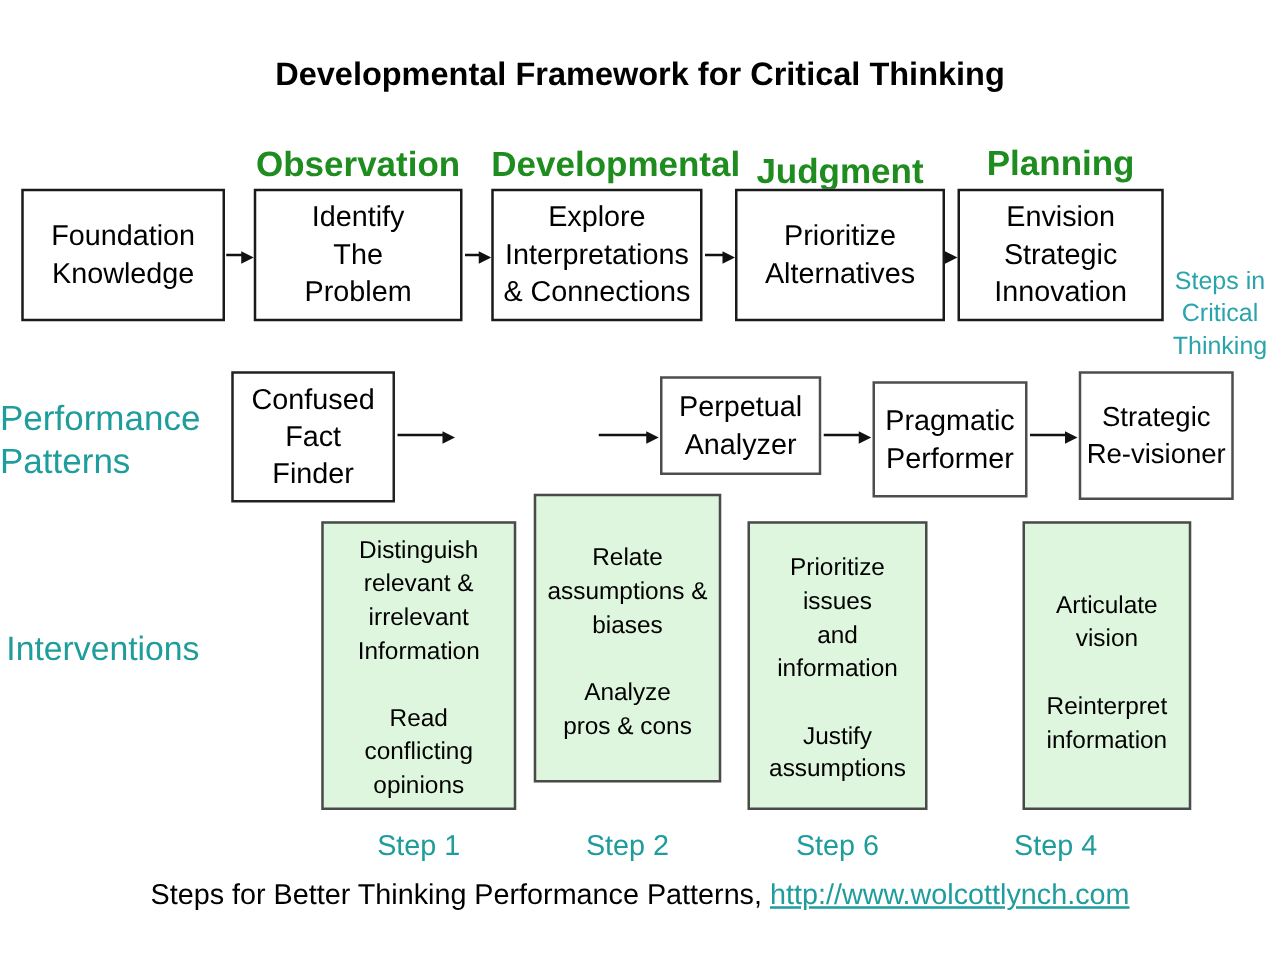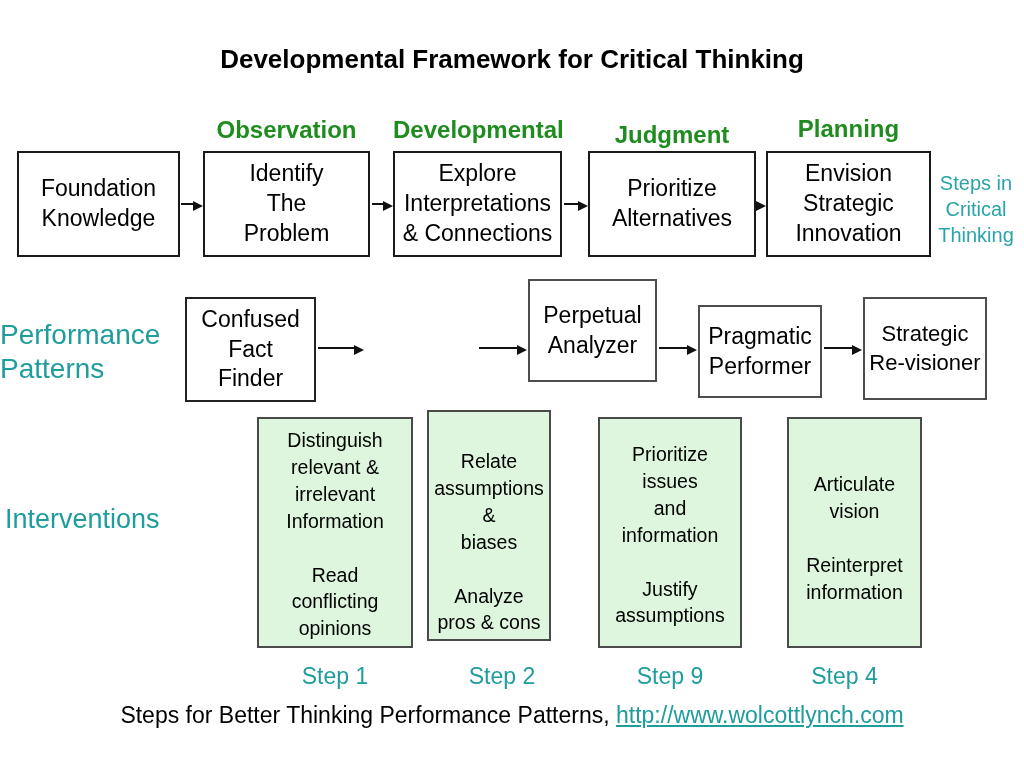--- a/index.html
+++ b/index.html
@@ -6,41 +6,42 @@
   .slide {
     position:relative; width:1024px; height:768px; background:#ffffff;
     font-family:"Liberation Sans", sans-serif; color:#000; overflow:hidden;
   }
   .abs { position:absolute; }
   .slide-title {
     top:44px; left:0; width:1024px; text-align:center;
     font-size:26px; font-weight:bold; color:#000; letter-spacing:0;
   }
   .stage-label {
-    text-align:center; font-size:24px; font-weight:bold; color:#1e8c1e;
+    text-align:center; font-size:28px; font-weight:bold; color:#1e8c1e;
     white-space:pre-line;
   }
   .wbox {
     background:#ffffff; border:2px solid #1a1a1a; box-sizing:border-box;
     display:flex; align-items:center; justify-content:center;
     text-align:center; font-size:23px; line-height:1.3; white-space:pre-line;
   }
   .wbox2 { border-color:#4d4d4d; }
   .gbox {
     background:#def5de; border:2px solid #4a4a4a; box-sizing:border-box;
     display:flex; align-items:flex-start; justify-content:center;
     text-align:center; font-size:19.5px; line-height:1.38; white-space:pre-line;
   }
   .teal-label {
     text-align:left; color:#1f9c9c; font-size:27px; line-height:1.2;
     white-space:pre-line;
   }
   .side-label {
     text-align:center; color:#2aa4aa; font-size:20px; line-height:1.3;
     white-space:pre-line;
+    margin-top:42px;
   }
   .step-label {
     text-align:center; color:#1f9c9c; font-size:23px; font-weight:normal;
   }
   .harrow { position:absolute; height:0; border-top:2px solid #111; }
   .harrow::after {
     content:""; position:absolute; right:-8px; top:-4px; width:0; height:0;
     border-left:10px solid #111; border-top:5px solid transparent;
     border-bottom:5px solid transparent;
   }
@@ -93,21 +94,21 @@
 Thinking</div>
 
   <div class="abs teal-label" style="left:0px;top:318px;width:200px;font-size:28px">Performance
 Patterns</div>
 
   <div class="abs wbox wbox2" style="left:185px;top:297px;width:131px;height:105px;border-color:#222">
     <span>Confused
 Fact
 Finder</span>
   </div>
-  <div class="abs wbox wbox2" style="left:528px;top:279px;width:129px;height:103px">
+  <div class="abs wbox wbox2" style="left:528px;top:301px;width:129px;height:79px">
     <span>Perpetual
 Analyzer</span>
   </div>
   <div class="abs wbox wbox2" style="left:698px;top:305px;width:124px;height:93px">
     <span>Pragmatic
 Performer</span>
   </div>
   <div class="abs wbox wbox2" style="left:863px;top:297px;width:124px;height:103px;font-size:22px">
     <span>Strategic
 Re-visioner</span>
@@ -123,47 +124,47 @@
   <div class="abs gbox" style="left:257px;top:417px;width:156px;height:231px;padding-top:8px">
     <span>Distinguish
 relevant &amp;
 irrelevant
 Information
 
 Read
 conflicting
 opinions</span>
   </div>
-  <div class="abs gbox" style="left:427px;top:410px;width:124px;height:231px;padding-top:36px">
+  <div class="abs gbox" style="left:427px;top:395px;width:150px;height:231px;padding-top:36px">
     <span>Relate
 assumptions &amp;
 biases
 
 Analyze
 pros &amp; cons</span>
   </div>
   <div class="abs gbox" style="left:598px;top:417px;width:144px;height:231px;padding-top:22px">
     <span>Prioritize
 issues
 and
 information
 
 Justify
 assumptions</span>
   </div>
-  <div class="abs gbox" style="left:787px;top:417px;width:135px;height:231px;padding-top:52px">
+  <div class="abs gbox" style="left:818px;top:417px;width:135px;height:231px;padding-top:52px">
     <span>Articulate
 vision
 
 Reinterpret
 information</span>
   </div>
 
   <div class="abs step-label" style="left:257px;top:663px;width:156px">Step 1</div>
   <div class="abs step-label" style="left:427px;top:663px;width:150px">Step 2</div>
-  <div class="abs step-label" style="left:598px;top:663px;width:144px">Step 9</div>
+  <div class="abs step-label" style="left:598px;top:663px;width:144px">Step 6</div>
   <div class="abs step-label" style="left:777px;top:663px;width:135px">Step 4</div>
 
   <div class="abs footer">
     <span>Steps for Better Thinking Performance Patterns, </span><a class="footer-link">http://www.wolcottlynch.com</a>
   </div>
 
 </div>
 
 </body></html>

